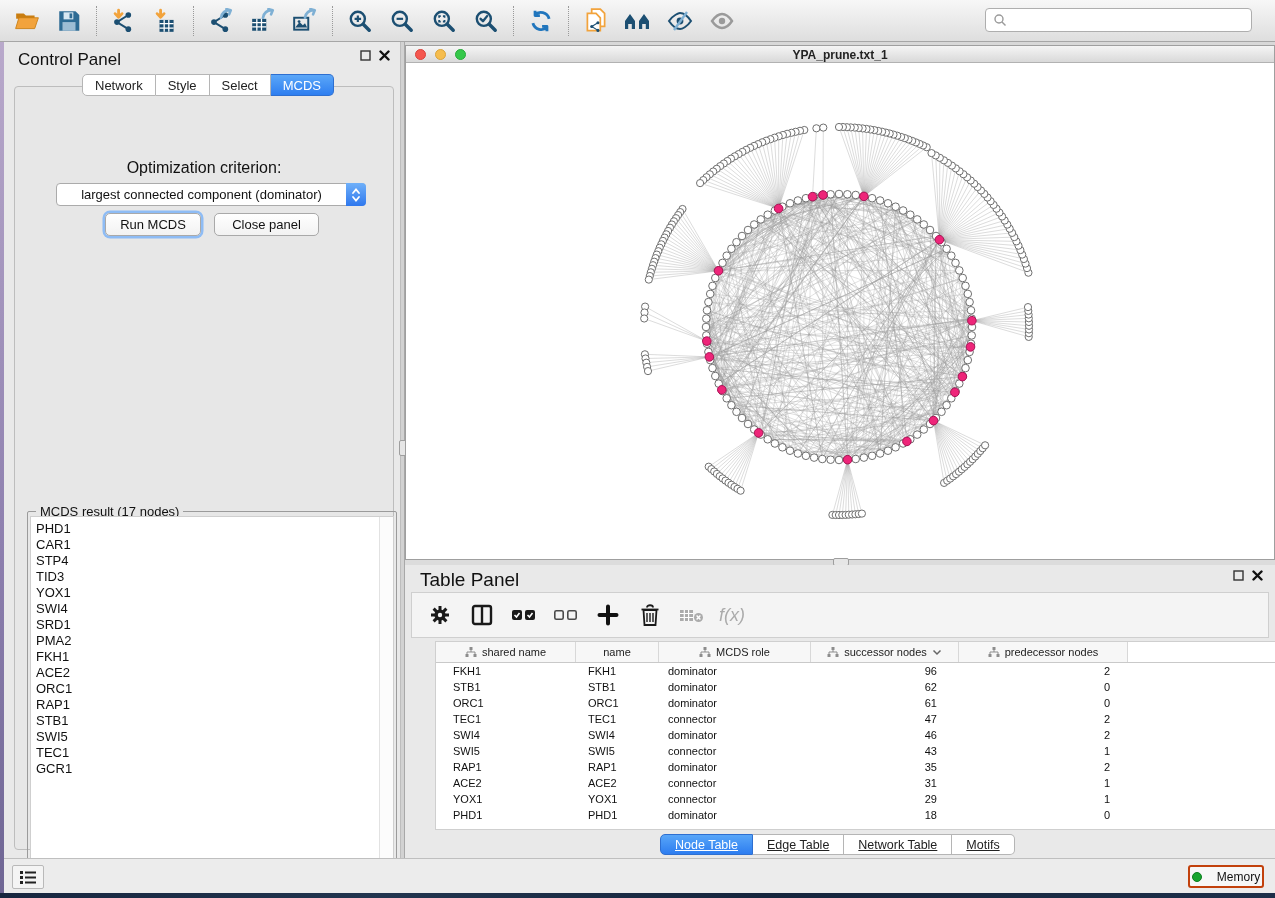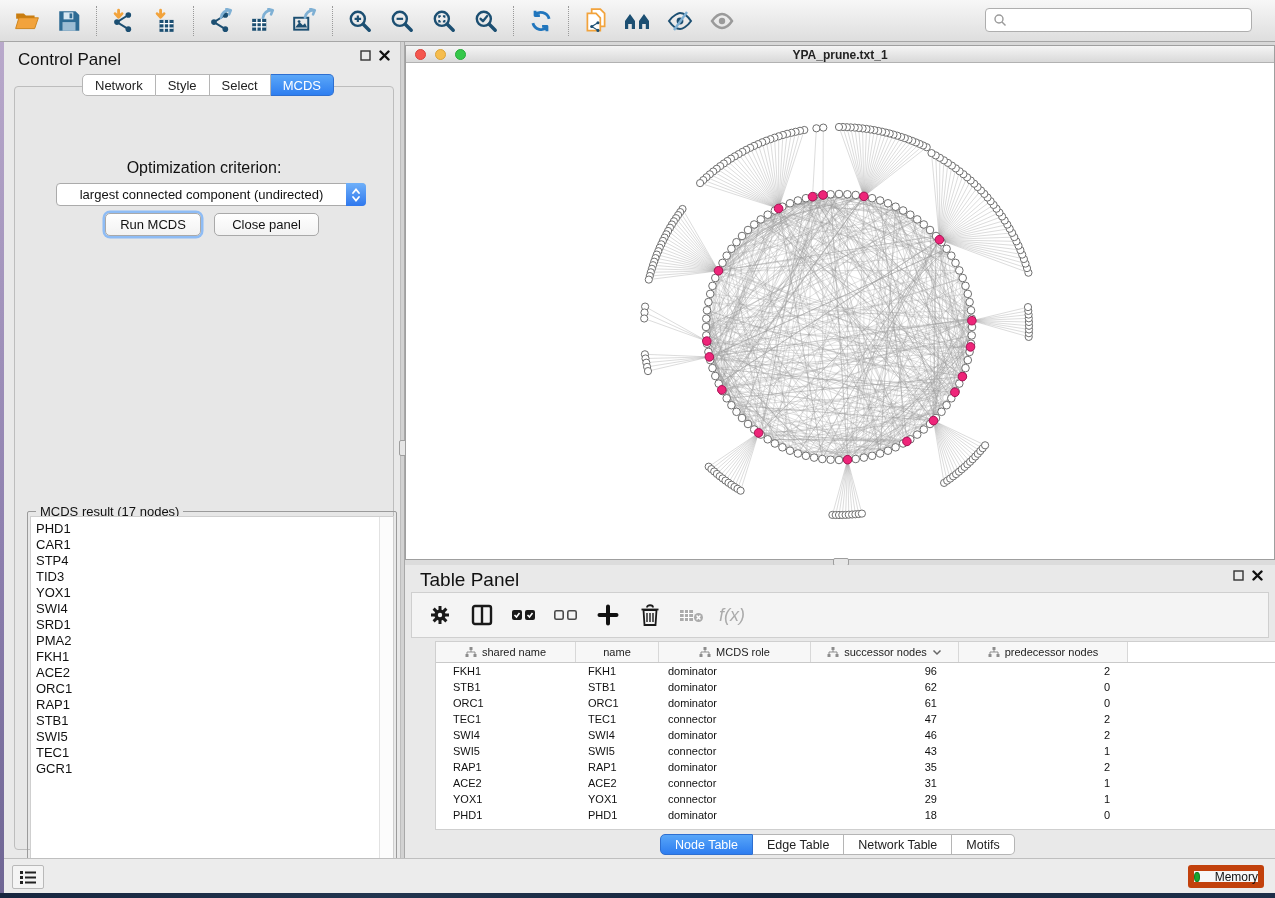--- a/index.html
+++ b/index.html
@@ -91,31 +91,31 @@
   #table-box{position:absolute;left:10px;top:76px;width:858px;height:189px;background:#fff;border:1px solid #cfcfcf;overflow:hidden;margin-left:20px;}
   #thead{display:flex;height:21px;background:#f7f7f7;border-bottom:1px solid #c9c9c9;}
   .th{display:flex;align-items:center;justify-content:center;gap:5px;font-size:11px;color:#222;
     border-right:1px solid #d8d8d8;position:relative;}
   .trow{display:flex;height:16px;}
   .td{font-size:11px;color:#111;line-height:16px;white-space:nowrap;overflow:hidden;}
   #tbl-scroll{position:absolute;right:2px;top:23px;width:12px;bottom:2px;background:#fbfbfb;border-left:1px solid #e4e4e4;}
   #tbl-thumb{position:absolute;left:1.5px;top:4px;width:8px;height:90px;background:#b7b7b7;border-radius:4px;}
   #tp-tabs{position:absolute;left:255px;top:269px;height:21px;display:flex;}
   .seg2{height:21px;display:flex;align-items:center;justify-content:center;font-size:12.5px;color:#222;
-    background:#fff;border:1px solid #b5b5b5;border-left:none;padding:0 14px;}
+    background:#fff;border:1px solid #b5b5b5;border-left:none;padding:0 14px;text-decoration:underline;}
   .seg2:first-child{border-left:1px solid #b5b5b5;border-radius:5px 0 0 5px;}
   .seg2:last-child{border-radius:0 5px 5px 0;}
   .seg2.active{background:linear-gradient(#58a6f8,#2d7df0);color:#fff;border-color:#2e6fd0;}
 
   
   #statusbar{position:absolute;left:4px;top:858px;width:1271px;height:35px;background:#ececec;border-top:1px solid #bfbfbf;}
   #status-list-btn{position:absolute;left:8px;top:6px;width:32px;height:24px;background:#f4f4f4;
     border:1px solid #b9b9b9;border-radius:2px;display:flex;align-items:center;justify-content:center;}
   #memory-btn{position:absolute;right:11px;top:6px;width:76px;height:23px;background:#f7f7f7;
-    border:6px solid #c2410c;border-radius:3px;display:flex;align-items:center;justify-content:center;gap:15px;
+    border:2px solid #c2410c;border-radius:3px;display:flex;align-items:center;justify-content:center;gap:15px;
     font-size:12px;color:#111;}
   #memory-dot{width:10px;height:10px;border-radius:50%;background:#18a52f;border:1px solid #0d7d20;}
 </style>
 </head>
 <body>
 
 <div id="app">
 
   <div id="toolbar">
       <div class="tb-group">
@@ -319,21 +319,21 @@
       </span>
       <span class="icon">
         <svg width="11" height="11" viewBox="0 0 11 11">
             <path d="M1.5 1.5 L9.5 9.5 M9.5 1.5 L1.5 9.5" stroke="#111" stroke-width="2.4" stroke-linecap="round"></path>
           </svg>
       </span>
     </div>
     <div id="cp-box">
       <div id="opt-label">Optimization criterion:</div>
       <div id="combo">
-        <span id="combo-text">largest connected component (undirected)</span>
+        <span id="combo-text">largest connected component (dominator)</span>
         <span id="combo-step">
           <svg width="10" height="16" viewBox="0 0 10 16">
               <path d="M2 6 L5 2.5 L8 6" fill="none" stroke="#fff" stroke-width="1.8" stroke-linecap="round"></path>
               <path d="M2 10 L5 13.5 L8 10" fill="none" stroke="#fff" stroke-width="1.8" stroke-linecap="round"></path>
             </svg>
         </span>
       </div>
       <button class="btn" id="run-btn">Run MCDS</button>
       <button class="btn" id="closepanel-btn">Close panel</button>
       <div id="mcds-group">

